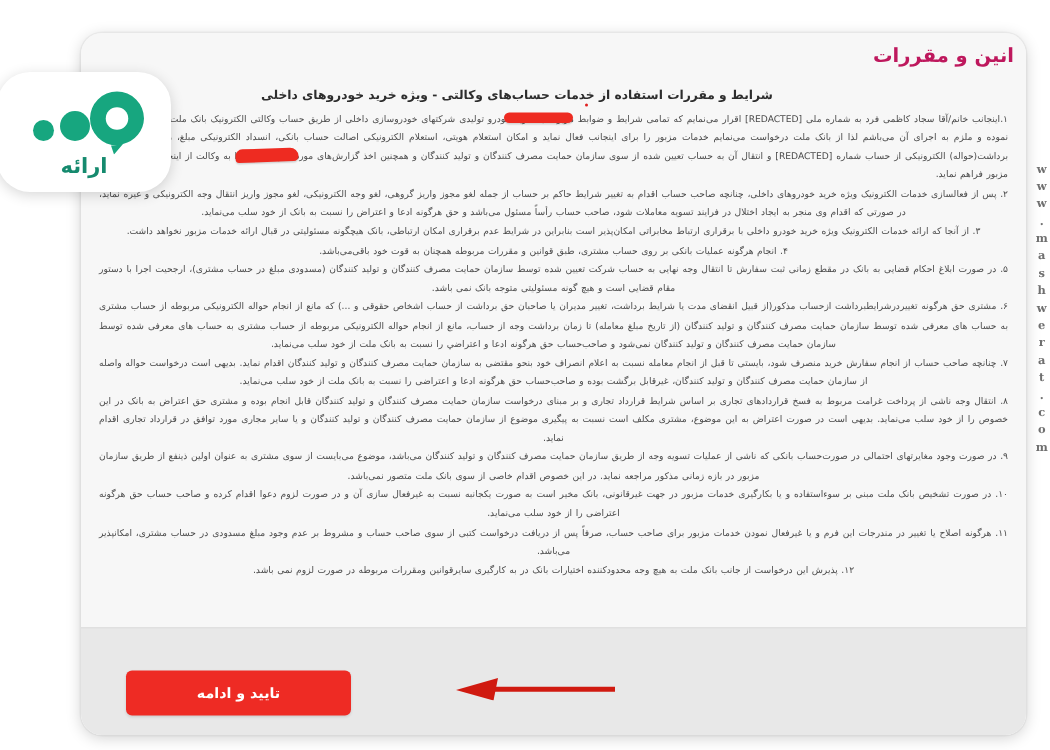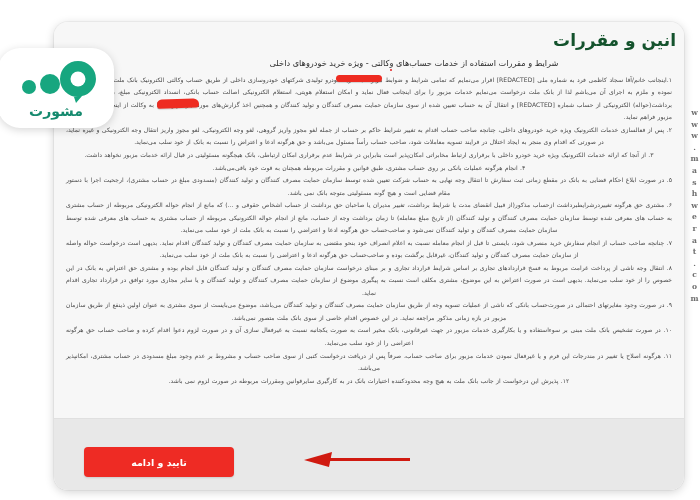--- a/index.html
+++ b/index.html
@@ -36,36 +36,36 @@
     position: absolute;
     inset: 0;
     background: #f7f7f7;
   }
 
   
   .page-title {
     position: absolute;
     right: 8px;
     top: 8px;
-    font-size: 17px;
-    font-weight: bold;
-    color: #14532d;
+    font-size: 13px;
+    font-weight: bold;
+    color: #be185d;
     direction: rtl;
     white-space: nowrap;
     letter-spacing: 0.2px;
   }
 
   .subtitle {
     position: absolute;
     right: 30px;
     top: 36px;
     left: 120px;
-    text-align: center;
+    text-align: left;
     font-size: 8.2px;
-    font-weight: normal;
+    font-weight: bold;
     color: #2d2d2d;
     direction: rtl;
     white-space: nowrap;
   }
 
   .subtitle-dot {
     position: absolute;
     left: 336px;
     top: 47px;
     width: 2px;
@@ -247,18 +247,18 @@
   <div class="logo-chip">
     <svg class="logo-mark" viewBox="0 0 92 44">
 
       <path d="M86,20 a18,18 0 1 0 -18,18 h-4 l2,6 6,-7 a18,18 0 0 0 14,-17 z" fill="#17a67f"></path>
       <circle cx="68" cy="20" r="7.5" fill="#ffffff"></circle>
 
       <circle cx="40" cy="25" r="10" fill="#17a67f"></circle>
 
       <circle cx="19" cy="28" r="7" fill="#17a67f"></circle>
     </svg>
-    <div class="logo-word">مشورت</div>
+    <div class="logo-word">ارائه</div>
   </div>
 
   <div class="side-url">www.mashwerat.com</div>
 
 </div>
 
 </body></html>

